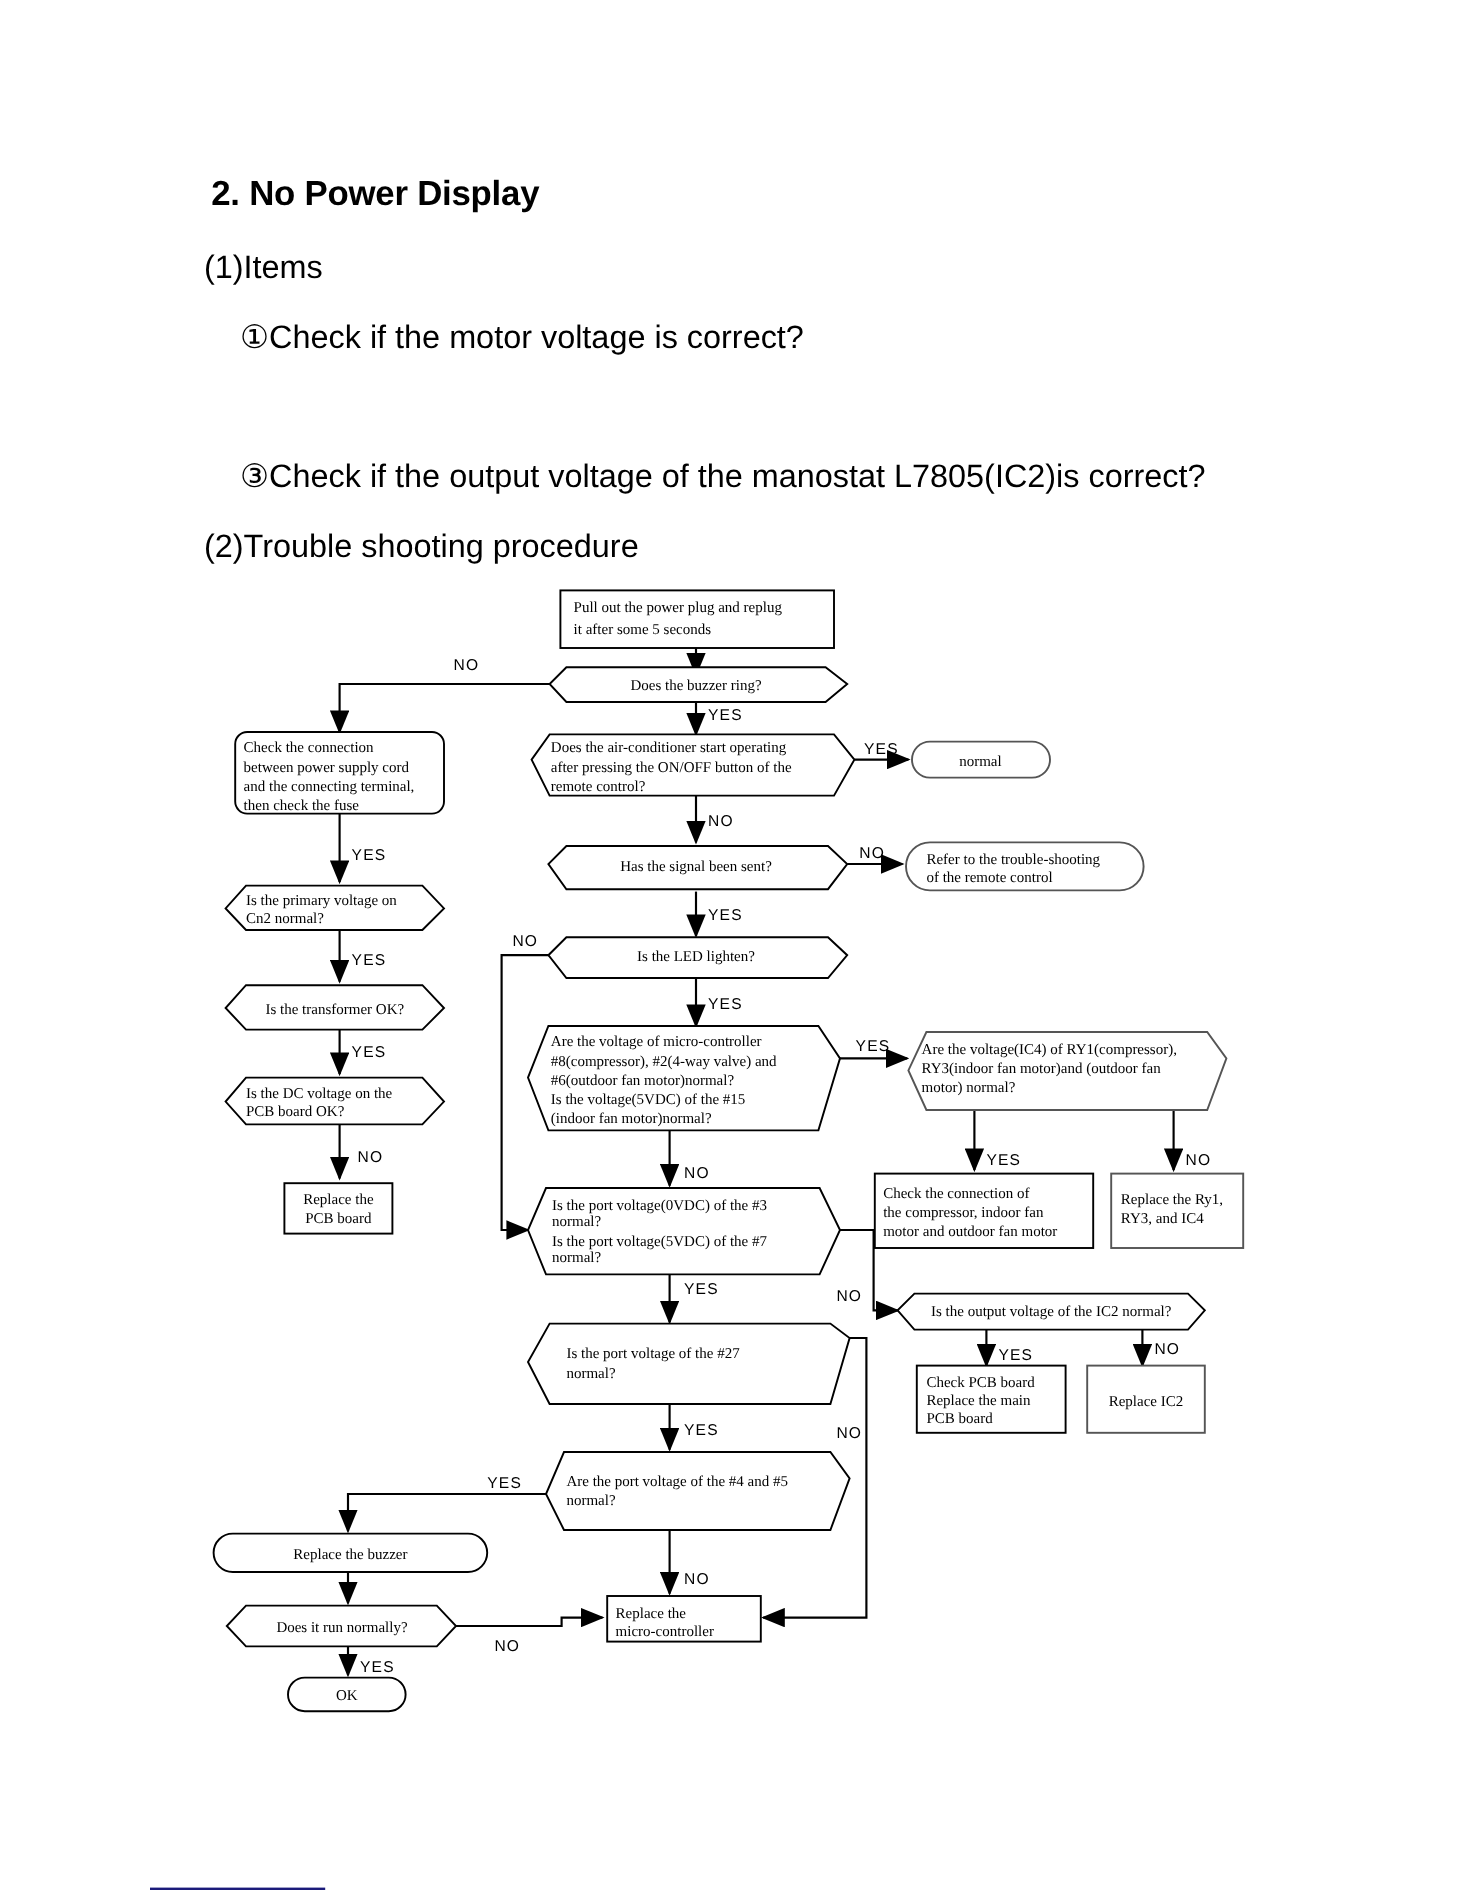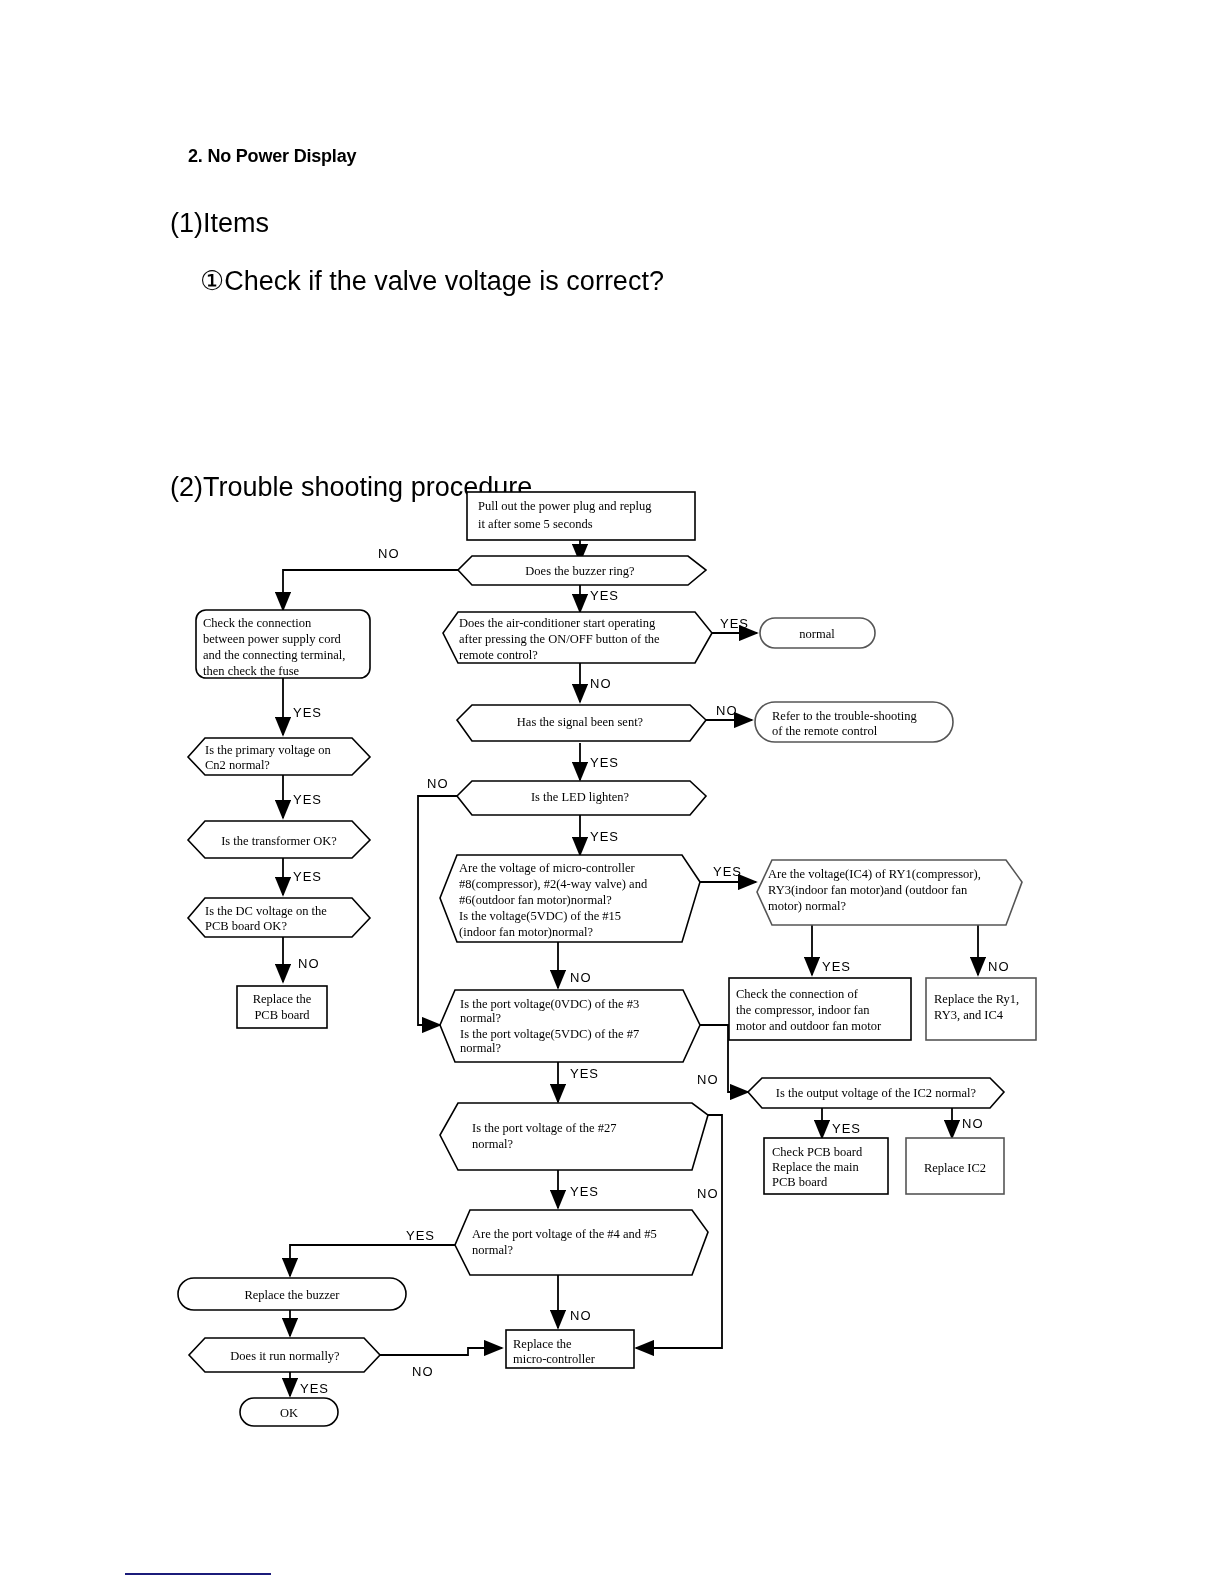--- a/index.html
+++ b/index.html
@@ -1,47 +1,48 @@
 <!DOCTYPE html>
 <html><head>
 <meta charset="utf-8">
 <style>
   html,body{margin:0;padding:0;background:#fff;}
   body{width:1224px;height:1584px;position:relative;
        font-family:"Liberation Sans",sans-serif;color:#000;}
   .page{position:relative;width:1224px;height:1584px;overflow:hidden;}
 
-  .doc-heading{position:absolute;left:188px;top:146px;
-       font-size:18px;font-weight:bold;letter-spacing:-0.2px;}
+  .doc-heading{position:absolute;left:176px;top:146px;
+       font-size:29px;font-weight:bold;letter-spacing:-0.2px;}
   .para{position:absolute;font-size:27px;white-space:nowrap;}
   .p1{left:170px;top:208px;}
   .p2{left:200px;top:265px;}
   .p3{left:200px;top:323px;}
   .p4{left:200px;top:381px;}
-  .p5{left:170px;top:440px;margin-top:32px;}
+  .p5{left:170px;top:440px;}
 
   .flow{position:absolute;left:0;top:470px;width:1224px;height:960px;}
   svg{display:block;}
   svg text{font-family:"Liberation Serif",serif;fill:#000;}
   .lbl{font-family:"Liberation Sans",sans-serif;font-size:13px;letter-spacing:1px;}
   .sh{fill:#fff;stroke:#000;stroke-width:1.6;}
   .sh2{fill:#fff;stroke:#555;stroke-width:1.6;}
   .ln{stroke:#000;stroke-width:1.8;fill:none;}
   .nodetext{font-size:12.5px;}
   .bottom-rule{position:absolute;left:125px;top:1573px;width:146px;height:0;
        border-top:2px solid #1b1b7a;}
 </style>
 </head>
 <body>
 
 <div class="page">
 
   <div class="doc-heading">2. No Power Display</div>
   <div class="para p1">(1)Items</div>
-  <div class="para p2">①Check if the valve voltage is correct?</div>
+  <div class="para p2">①Check if the motor voltage is correct?</div>
+  <div class="para p4">③Check if the output voltage of the manostat L7805(IC2)is correct?</div>
   <div class="para p5">(2)Trouble shooting procedure</div>
 
   <div class="flow">
   <svg width="1224" height="960" viewBox="0 0 1224 960" xmlns="http://www.w3.org/2000/svg">
     <defs>
       <marker id="ar" markerWidth="11" markerHeight="9" refX="10" refY="4.5" orient="auto">
         <path d="M0,0 L11,4.5 L0,9 z" fill="#000"></path>
       </marker>
     </defs>
 

